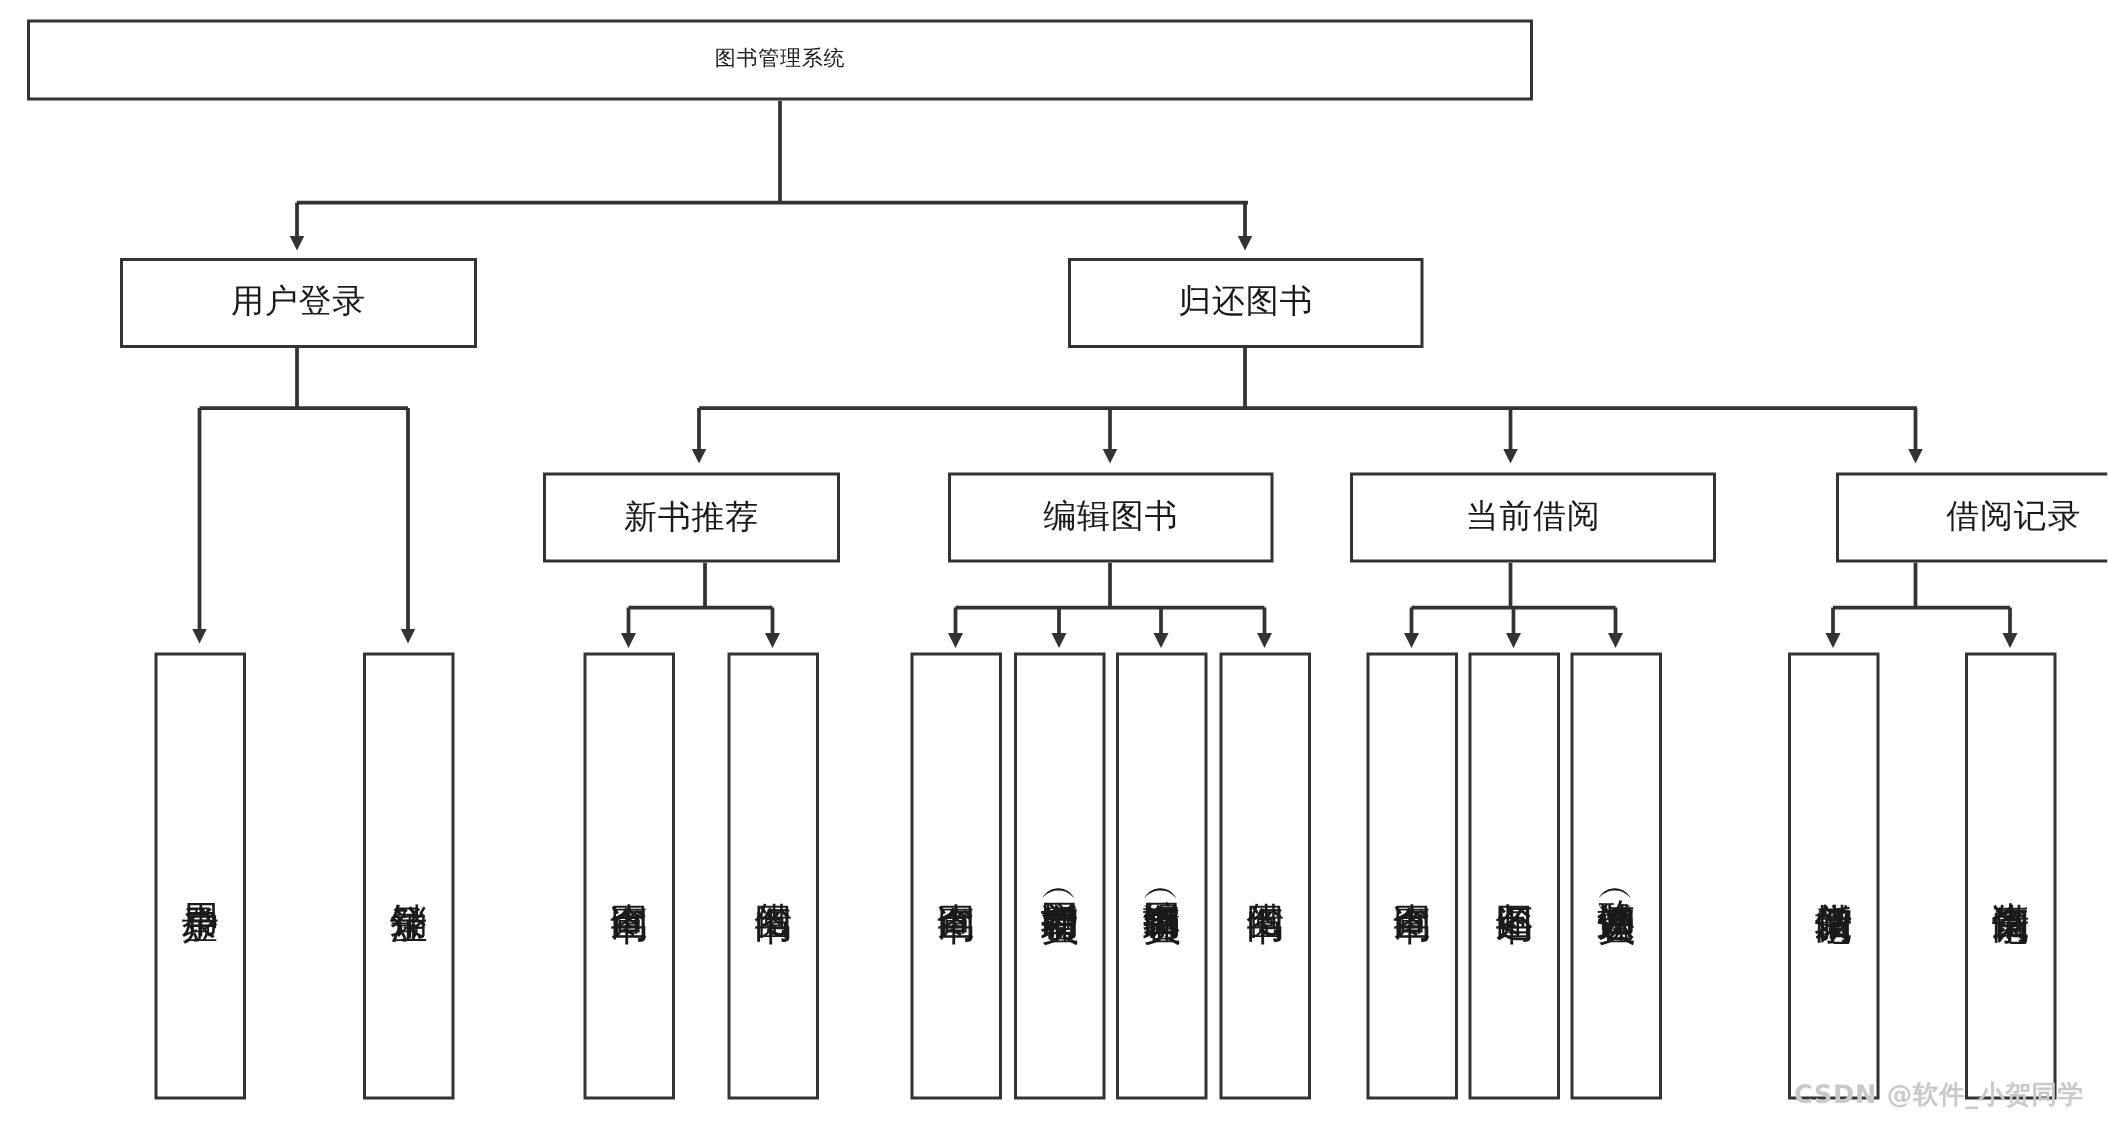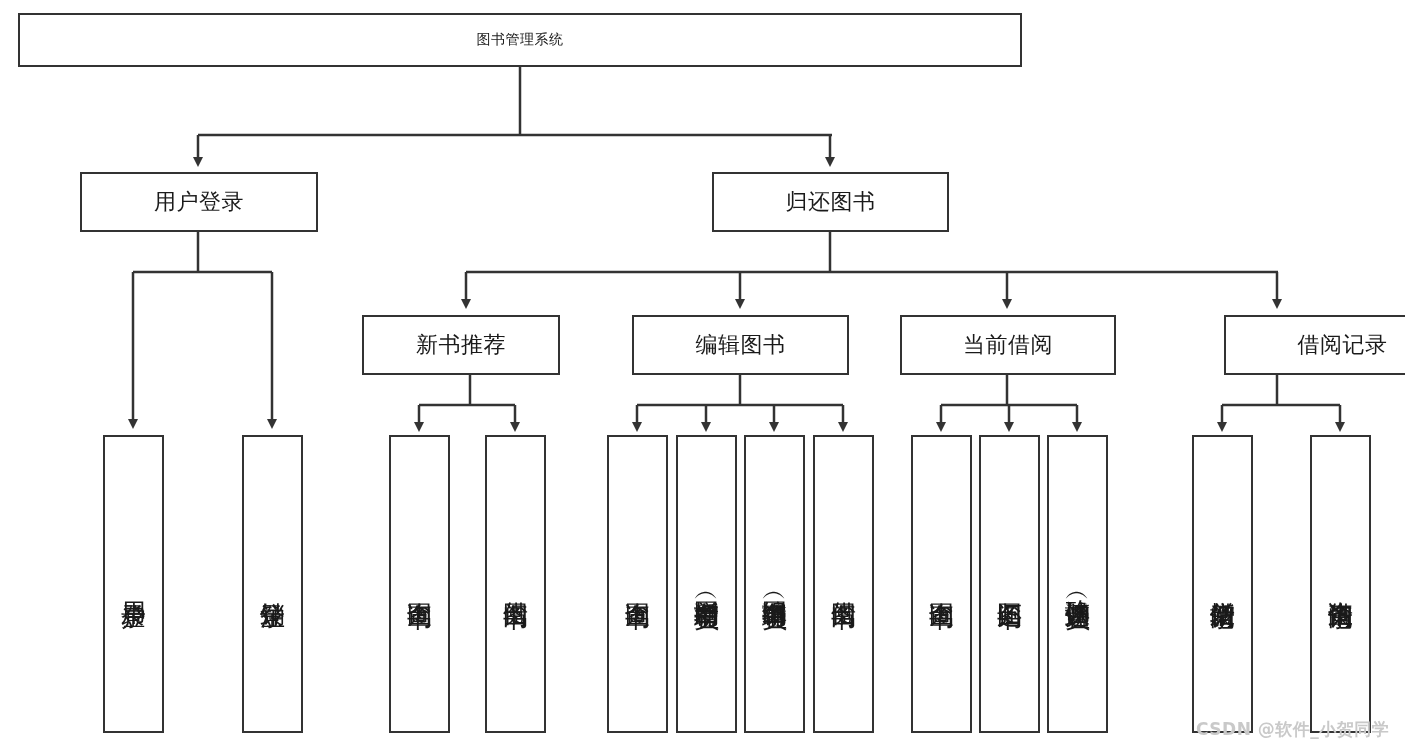--- a/index.html
+++ b/index.html
@@ -132,21 +132,21 @@
   <div class="node h" style="left:712px; top:172px; width:237px; height:60px;">
     <span class="label">归还图书</span>
   </div>
 
   <div class="node h" style="left:362px; top:315px; width:198px; height:60px;font-family:Liberation Serif, serif;">
     <span class="label">新书推荐</span>
   </div>
   <div class="node h" style="left:632px; top:315px; width:217px; height:60px;">
     <span class="label">编辑图书</span>
   </div>
-  <div class="node h" style="left:900px; top:315px; width:216px; height:60px;">
+  <div class="node h" style="left:900px; top:315px; width:244px; height:60px;">
     <span class="label">当前借阅</span>
   </div>
   <div class="node h" style="left:1224px; top:315px; width:237px; height:60px;">
     <span class="label">借阅记录</span>
   </div>
 
   <div class="node v" style="left:103px; top:435px; width:61px; height:298px;">
     <span class="label">用户登录</span>
   </div>
   <div class="node v" style="left:242px; top:435px; width:61px; height:298px;">

